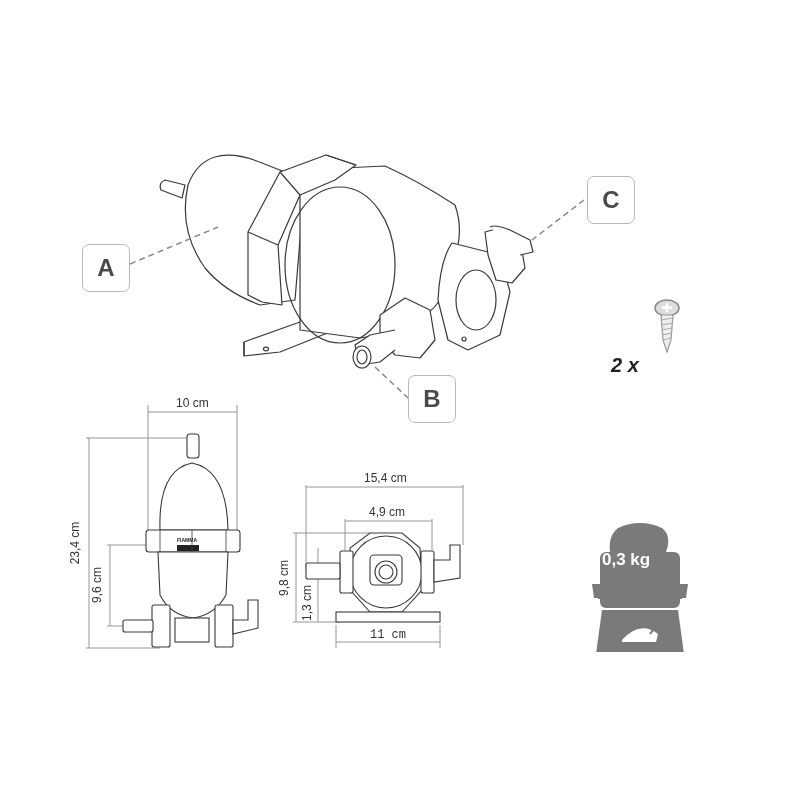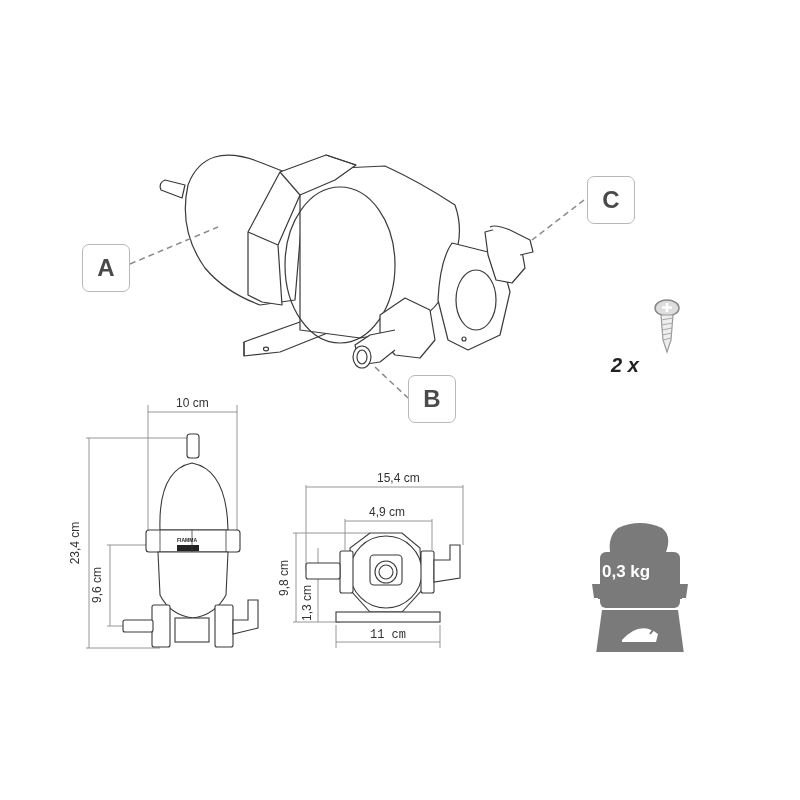--- a/index.html
+++ b/index.html
@@ -140,32 +140,32 @@
       <rect x="370" y="555" width="32" height="30" rx="4"></rect>
       <circle cx="386" cy="572" r="11"></circle>
       <circle cx="386" cy="572" r="7"></circle>
       <rect x="336" y="612" width="104" height="10"></rect>
       <rect x="340" y="551" width="13" height="42" rx="2"></rect>
       <rect x="421" y="551" width="13" height="42" rx="2"></rect>
       <rect x="306" y="563" width="34" height="16" rx="2"></rect>
       <path d="M434 560 L450 560 L450 545 L460 545 L460 578 L434 582 Z"></path>
     </g>
   </svg>
-  <div class="dim-text" style="left:377px;top:471px;">15,4 cm</div>
+  <div class="dim-text" style="left:364px;top:471px;">15,4 cm</div>
   <div class="dim-text" style="left:369px;top:505px;">4,9 cm</div>
   <div class="dim-text vert" style="left:266px;top:571px;">9,8 cm</div>
   <div class="dim-text vert" style="left:289px;top:596px;">1,3 cm</div>
   <div class="dim-text" style="left:370px;top:628px;font-family:Liberation Mono, monospace;">11 cm</div>
 
   <svg width="100" height="140" viewBox="0 0 100 140" style="position:absolute;left:590px;top:512px;">
     <g fill="#7a7a7a">
       <path d="M28 16 Q50 6 72 16 Q82 24 76 40 L20 40 Q18 24 28 16 Z"></path>
       <rect x="10" y="40" width="80" height="56" rx="6"></rect>
       <path d="M2 72 L98 72 L96 86 L80 86 L80 96 L20 96 L20 86 L4 86 Z"></path>
       <path d="M12 98 L88 98 L94 142 L6 142 Z"></path>
     </g>
     <rect x="8" y="81" width="84" height="6" fill="#7a7a7a"></rect>
     <path d="M32 128 Q50 108 68 122 L66 130 L32 130 Z" fill="#fff"></path>
     <line x1="60" y1="122" x2="66" y2="114" stroke="#7a7a7a" stroke-width="2"></line>
   </svg>
-  <div class="weight-text" style="left:602px;top:562px;text-align:right;">0,3 kg</div>
+  <div class="weight-text" style="left:602px;top:550px;text-align:right;">0,3 kg</div>
 
 </div>
 
 </body></html>

